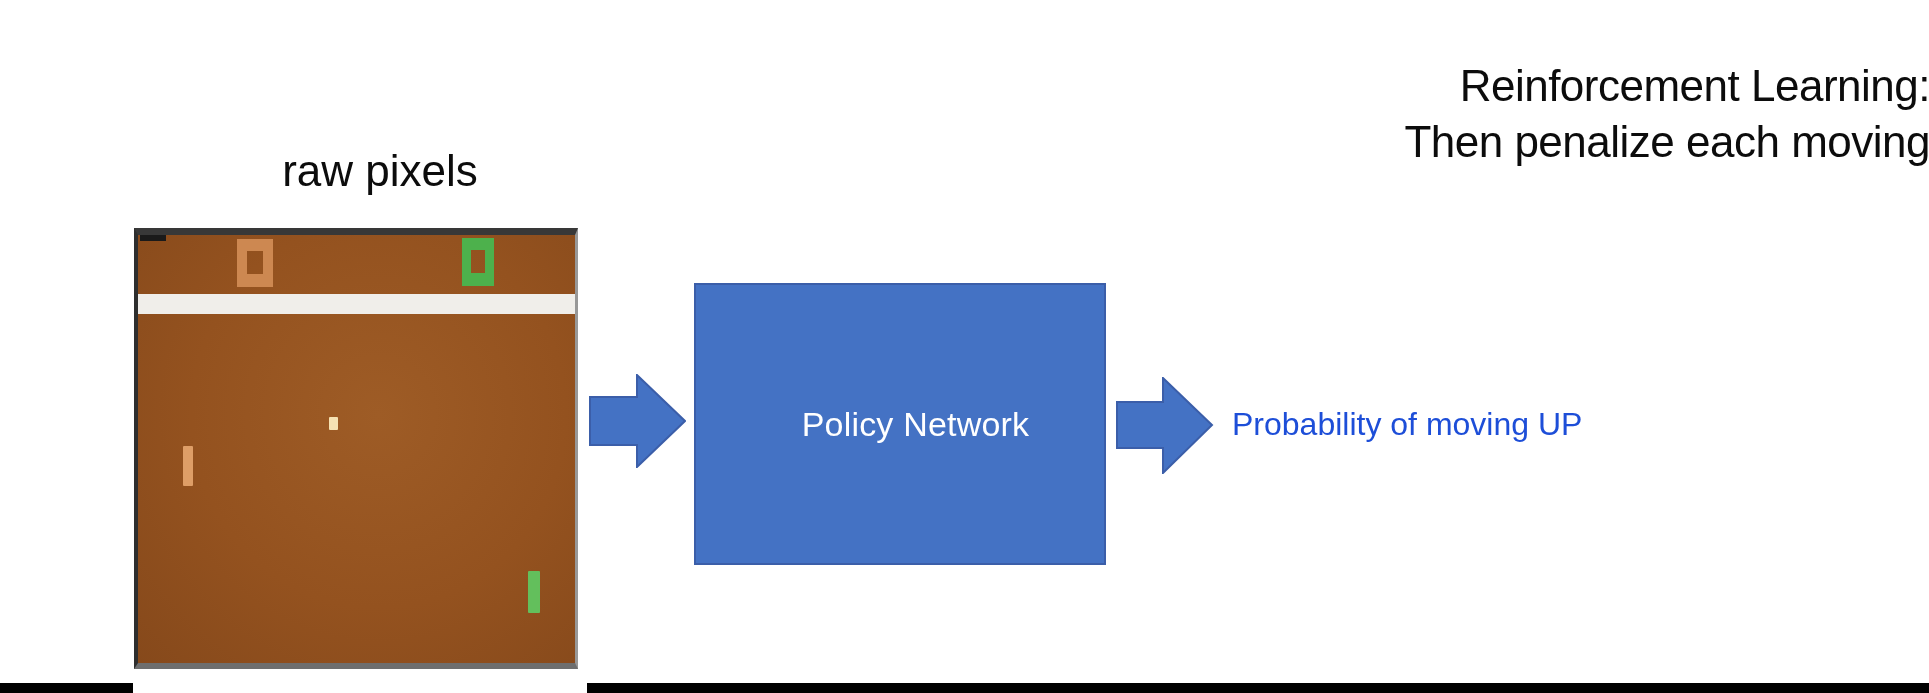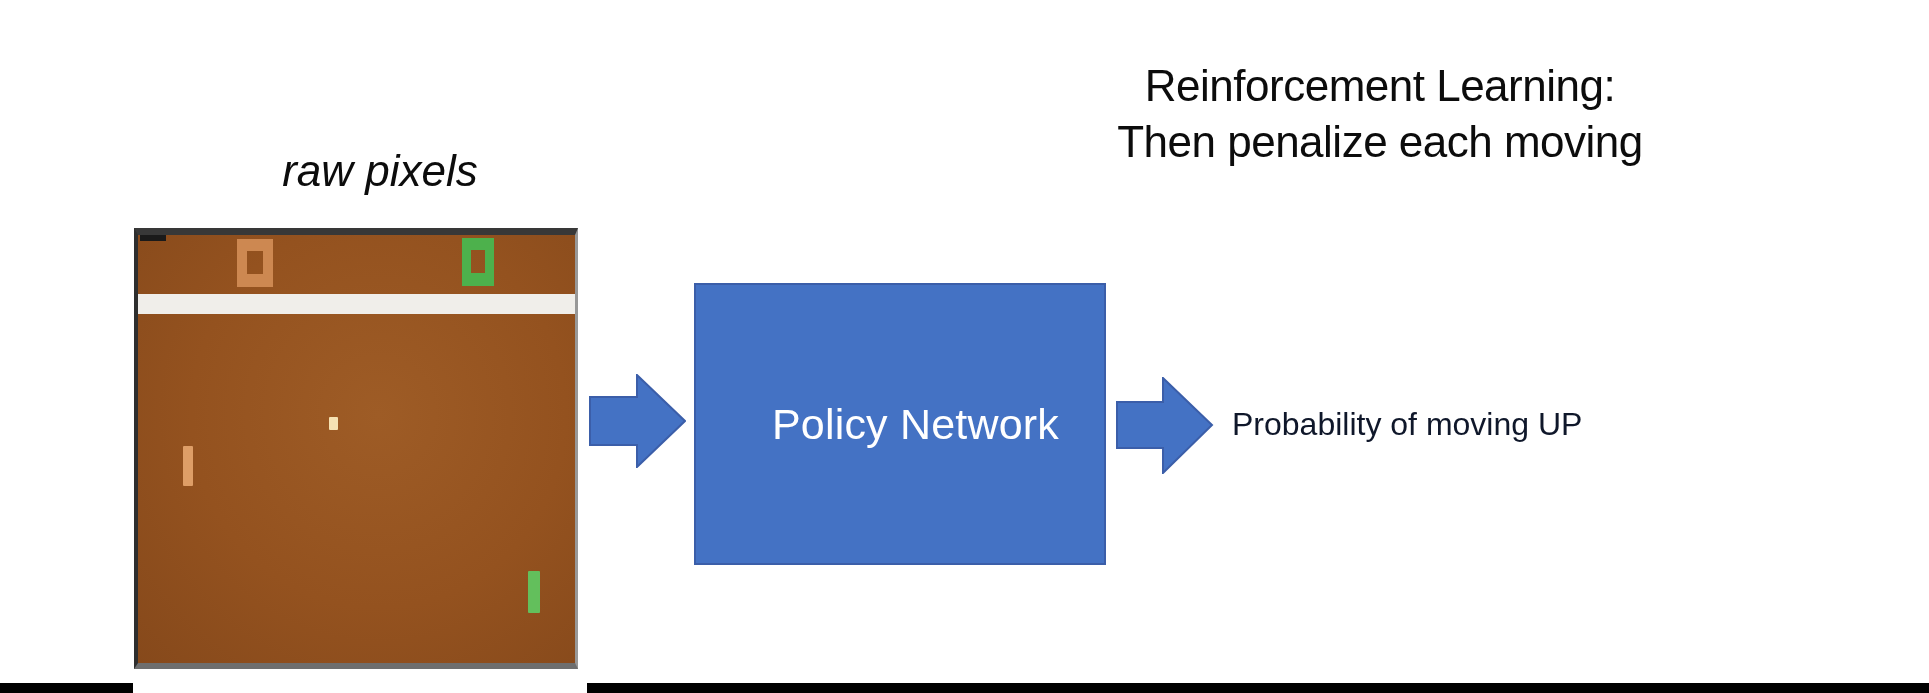--- a/index.html
+++ b/index.html
@@ -10,34 +10,33 @@
     width: 1929px;
     height: 693px;
     background: #ffffff;
     overflow: hidden;
   }
   .abs { position: absolute; }
 
   
   .title-block {
     left: 830px; top: 58px; width: 1100px;
-    text-align: center;
+    text-align: right;
     font-size: 44px; line-height: 56px;
     color: #0c0c0c;
     letter-spacing: -0.5px;
     white-space: nowrap;
   }
 
   
   .raw-pixels-label {
     left: 230px; top: 146px; width: 300px;
     text-align: center;
     font-size: 44px; line-height: 50px;
     color: #0c0c0c;
-    font-style: italic;
   }
 
   
   .game-frame {
     left: 134px; top: 228px; width: 444px; height: 441px;
     border-top: 7px solid #383838;
     border-left: 4px solid #2e2e2e;
     border-right: 3px solid #989898;
     border-bottom: 6px solid #6e6e6e;
     background: radial-gradient(ellipse at 55% 42%,
@@ -74,30 +73,30 @@
 
   
   .policy-box {
     left: 694px; top: 283px; width: 412px; height: 282px;
     background: var(--accent_blue);
     border: 2px solid var(--accent_blue_dark);
     display: flex; align-items: center; justify-content: center;
   }
   .policy-box-label {
     color: #ffffff;
-    font-size: 43px;
+    font-size: 34px;
     letter-spacing: 0.2px;
     margin-left: 31px;
   }
 
   
   .output-label {
     left: 1232px; top: 404px;
     font-size: 32px; line-height: 40px;
-    color: #0f172a;
+    color: #1d4ed8;
     white-space: nowrap;
   }
 
   
   .footer-bar-left  { left: 0;     top: 683px; width: 133px;  height: 10px; background: var(--footer_black); }
   .footer-bar-right { left: 587px; top: 683px; width: 1342px; height: 10px; background: var(--footer_black); }
 </style>
 </head>
 <body>
 

